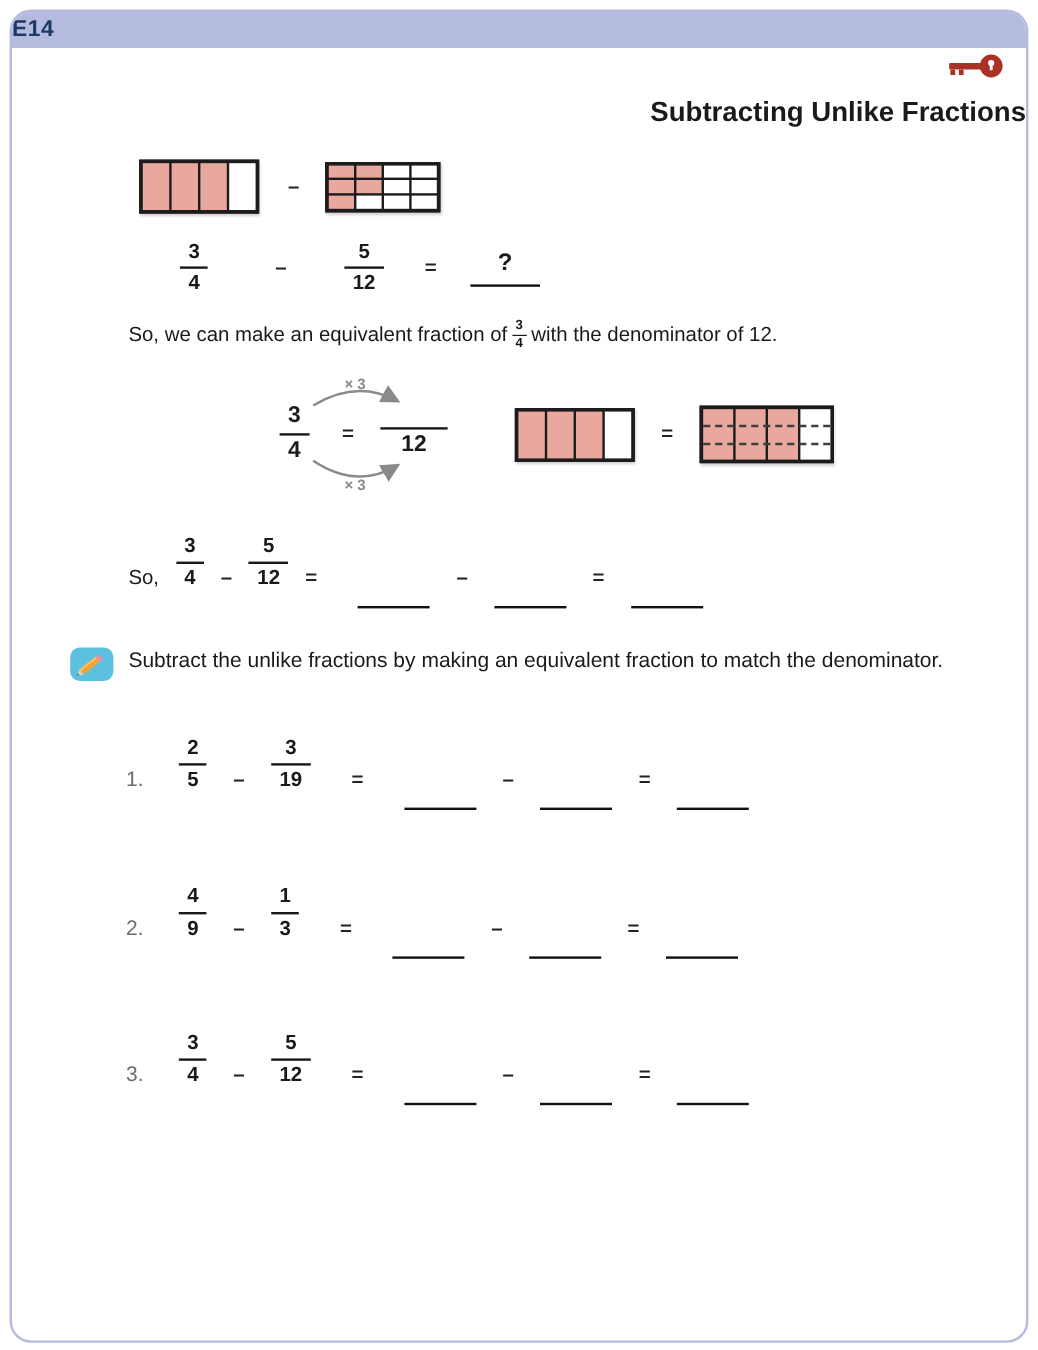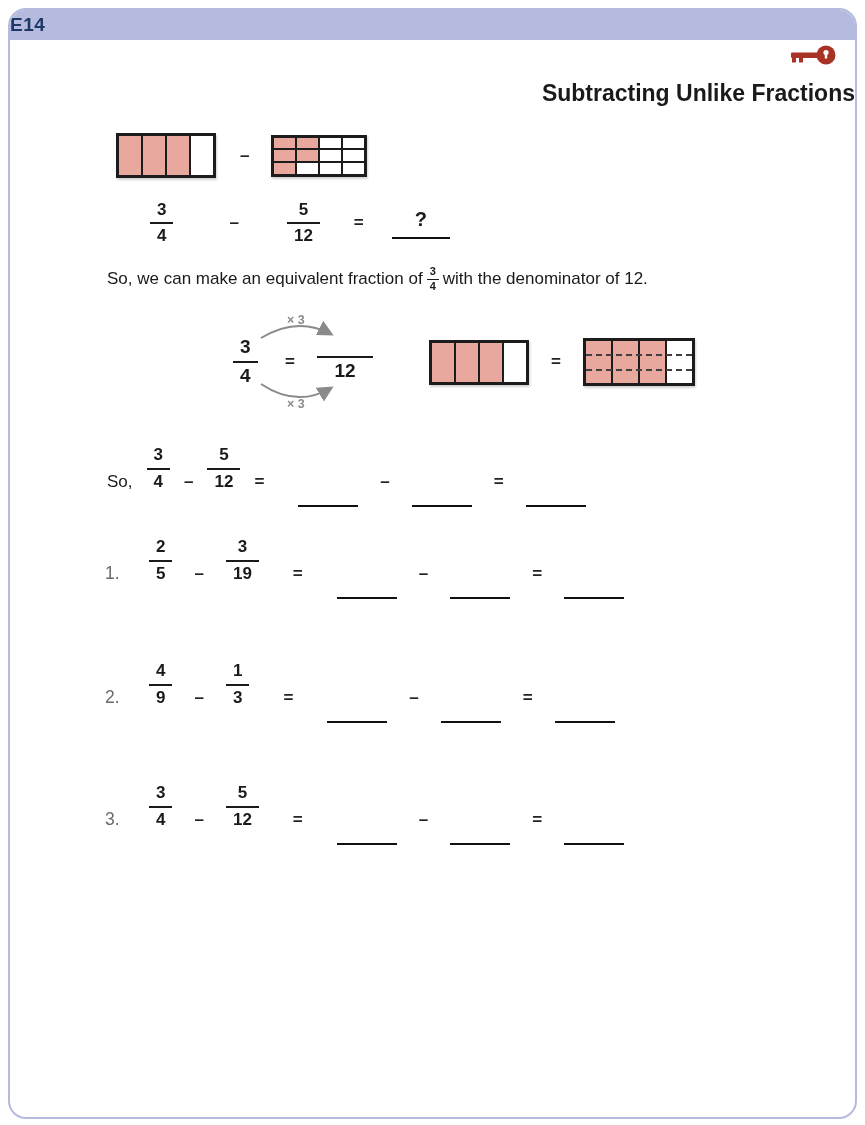--- a/index.html
+++ b/index.html
@@ -226,20 +226,33 @@
     <span class="sp-m"></span>
     <span class="sign">–</span>
     <span class="sp-m"></span>
     <span class="blank"></span>
     <span class="sp-m"></span>
     <span class="sign">=</span>
     <span class="sp-m"></span>
     <span class="blank"></span>
   </div>
 
+  <div class="instruction">
+    <svg class="pencil-badge" viewBox="0 0 37 29">
+      <rect x="0.5" y="0.5" width="36" height="28" rx="8" fill="var(--pencil-bg,#5BC1DF)"></rect>
+      <g transform="rotate(-38 18 15)">
+        <rect x="8" y="12" width="17" height="5.6" fill="#F2A33C"></rect>
+        <rect x="8" y="12" width="17" height="1.8" fill="#F8C063"></rect>
+        <rect x="25" y="12" width="3.4" height="5.6" fill="#F08CA4"></rect>
+        <path d="M8 12 L3.2 14.8 L8 17.6 Z" fill="#cfd4d8"></path>
+        <path d="M4.9 13.8 L3.2 14.8 L4.9 15.8 Z" fill="#555"></path>
+      </g>
+    </svg>
+    <div class="instr-text">Subtract the unlike fractions by making an equivalent fraction to match the denominator.</div>
+  </div>
 
   <div class="eq-line problem p1">
     <span class="pnum">1.</span>
     <span class="sp-s"></span>
     <span class="frac">
       <span class="num">2</span>
       <span class="den">5</span>
     </span>
     <span class="sp-m"></span>
     <span class="sign">–</span>

